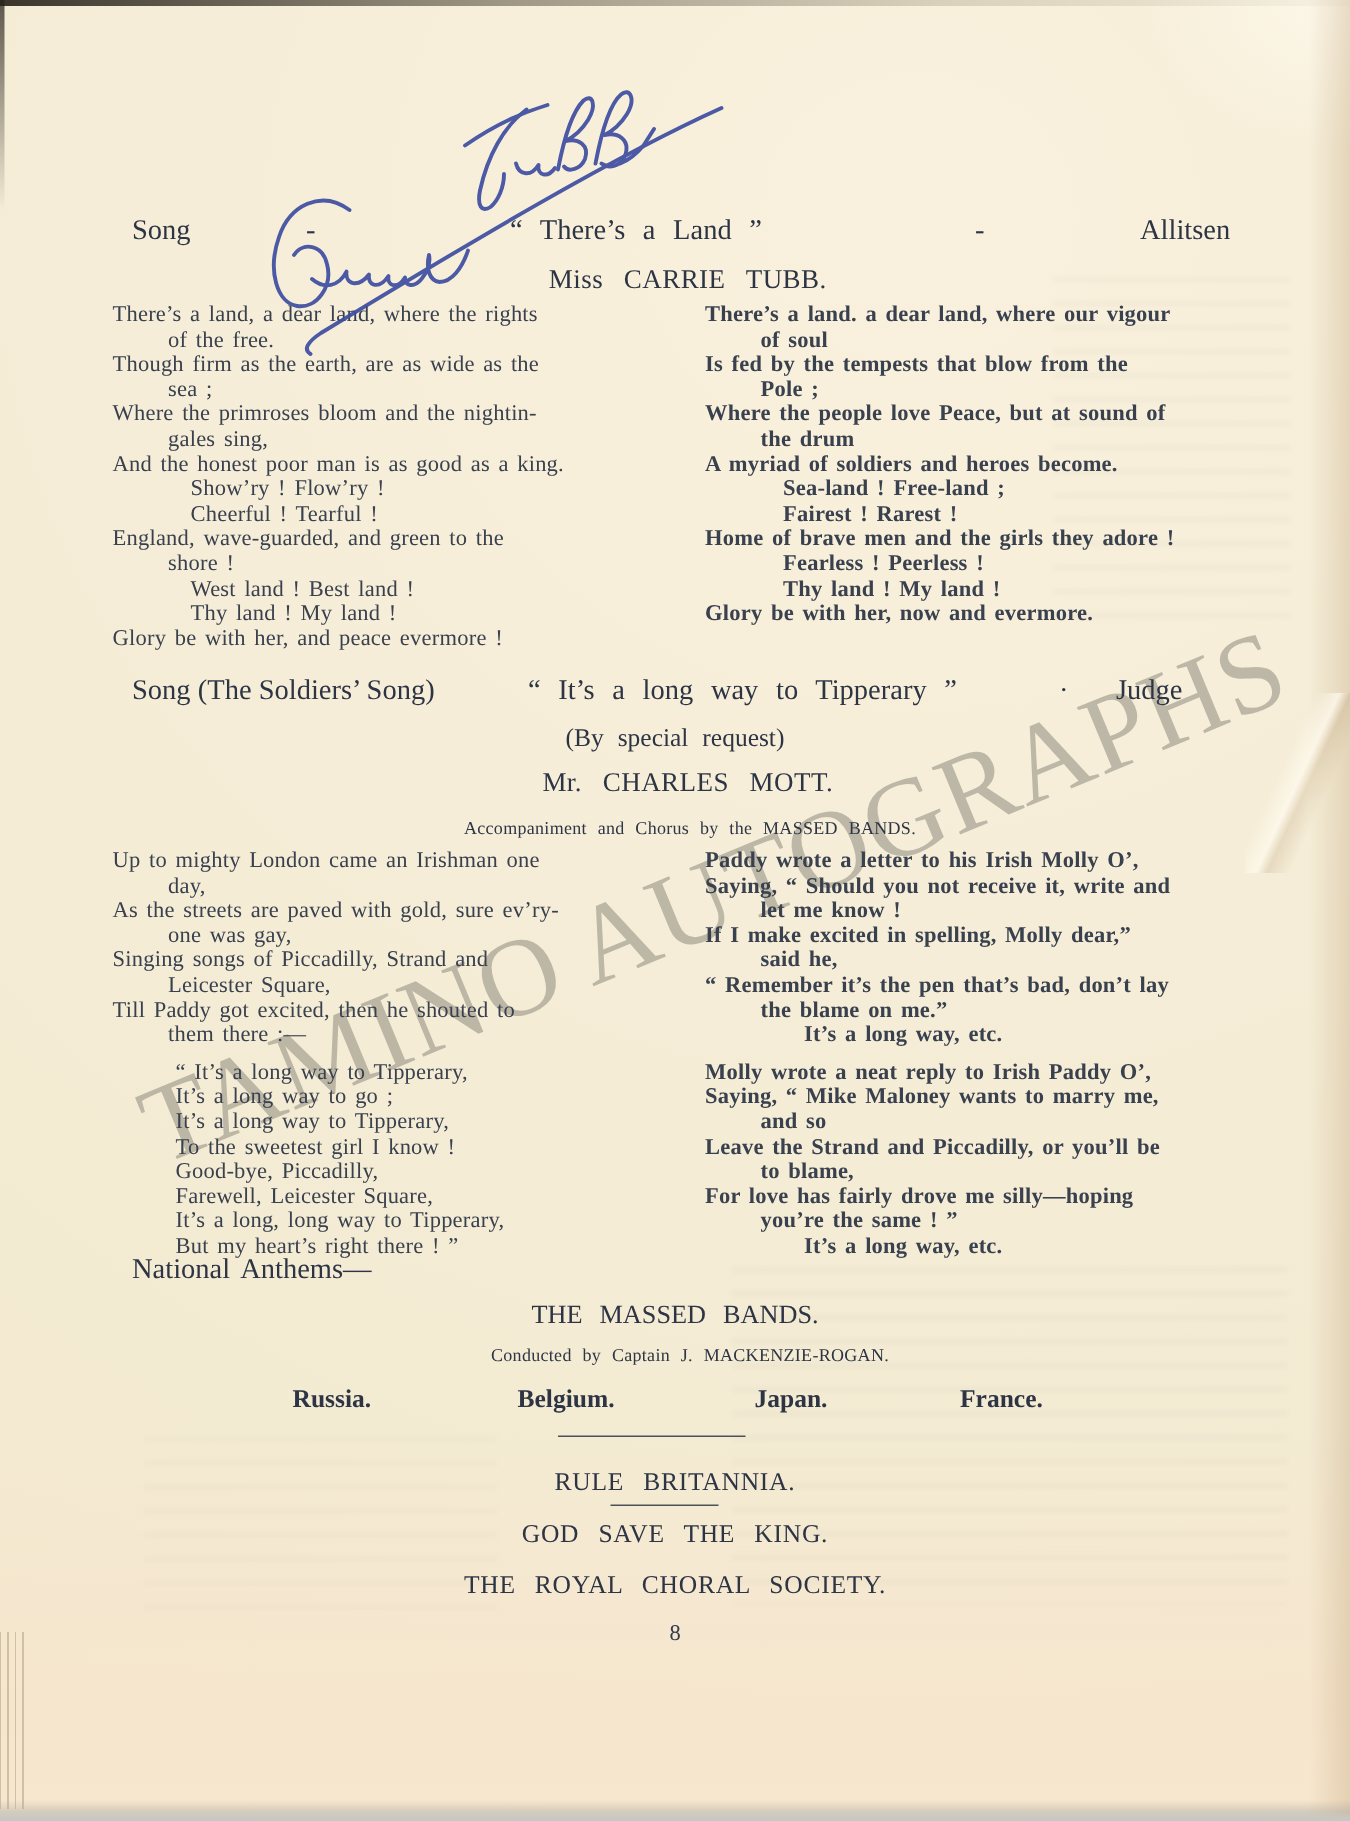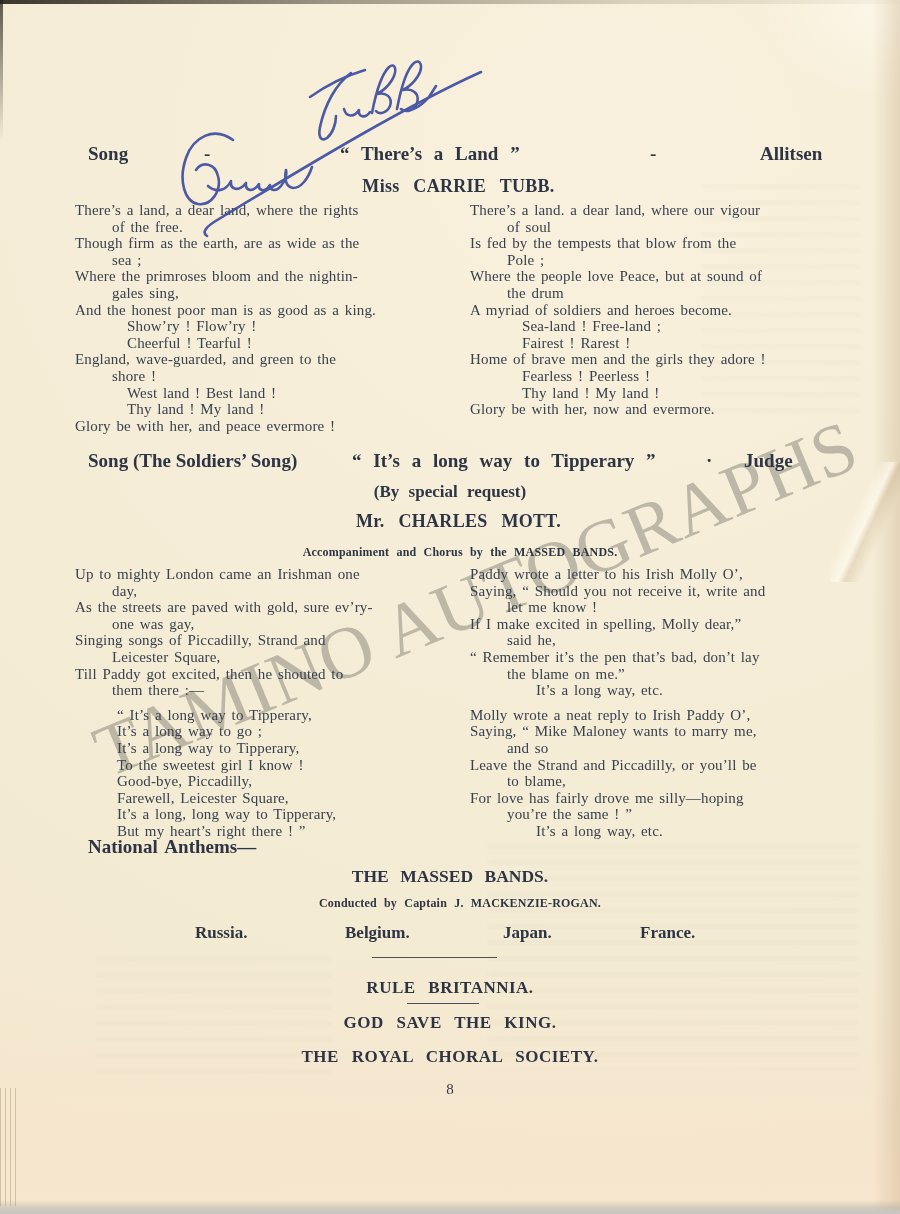--- a/index.html
+++ b/index.html
@@ -38,38 +38,38 @@
   .watermark{position:absolute;left:82px;top:716px;z-index:5;
     font-size:74px;letter-spacing:1px;white-space:nowrap;font-weight:400;
     color:rgba(128,123,112,.48);transform:rotate(-22.5deg);transform-origin:0 0;
     pointer-events:none;}
   
   .signature{position:absolute;left:0;top:0;z-index:7;pointer-events:none;}
   
   .content{position:absolute;inset:0;z-index:6;}
   .abs{position:absolute;white-space:nowrap;}
   .hrow{position:absolute;left:0;right:0;}
-  .bold{font-weight:700;color:#2d3444;}
+  .bold{font-weight:400;color:#2d3444;}
   .center{left:0;right:0;text-align:center;white-space:nowrap;}
   .song-head{font-size:19px;}
   .title-q{word-spacing:7px;}
   .performer{font-size:18px;word-spacing:9px;letter-spacing:.3px;padding-left:17px;}
   .note{font-size:17px;word-spacing:5px;}
   .small-head{font-size:12px;word-spacing:4px;letter-spacing:.2px;padding-left:20px;}
   .anthem-head{font-size:19px;word-spacing:3px;}
   .ens{font-size:17.5px;word-spacing:7px;}
   .nation{font-size:17px;font-weight:700;color:#2d3444;}
   .finale{font-size:17px;word-spacing:8px;letter-spacing:.5px;}
   .rule{position:absolute;height:0;border-top:1.6px solid #4c515c;}
   .pagenum{font-size:15px;}
   
   .cols{position:absolute;left:75px;right:38px;display:flex;}
   .col{box-sizing:border-box;}
   .col.c0{width:392px;}
-  .col.c1{flex:1;padding-left:3px;}
+  .col.c1{flex:1;padding-left:3px;font-weight:bold;}
   .lyr{font-size:15px;line-height:16.6px;word-spacing:1.8px;letter-spacing:.15px;
     white-space:nowrap;color:#39404e;}
   .i1{margin-left:37px;}
   .i2{margin-left:52px;}
   .i3{margin-left:42px;}
   .i4{margin-left:66px;}
   .gap{height:8px;}
 </style>
 </head>
 <body>

